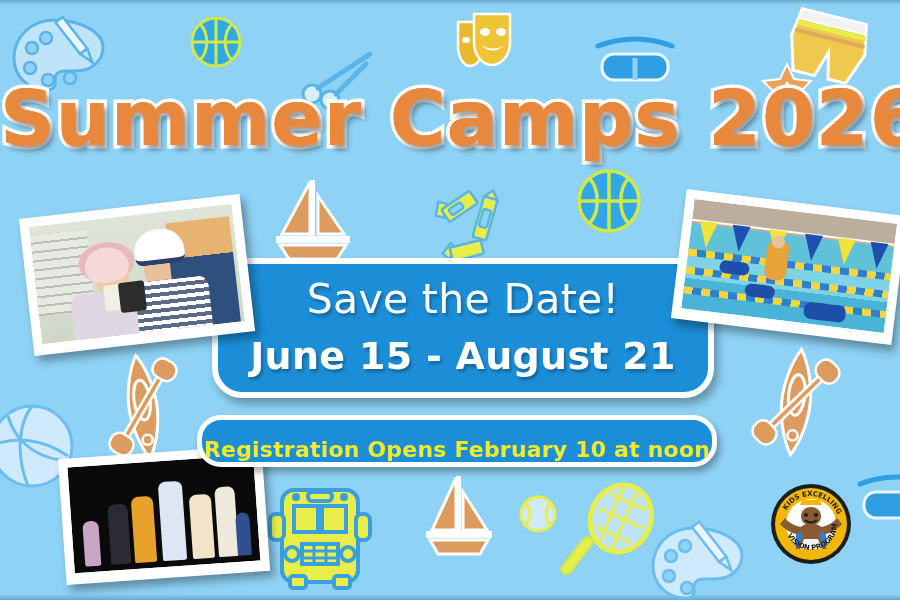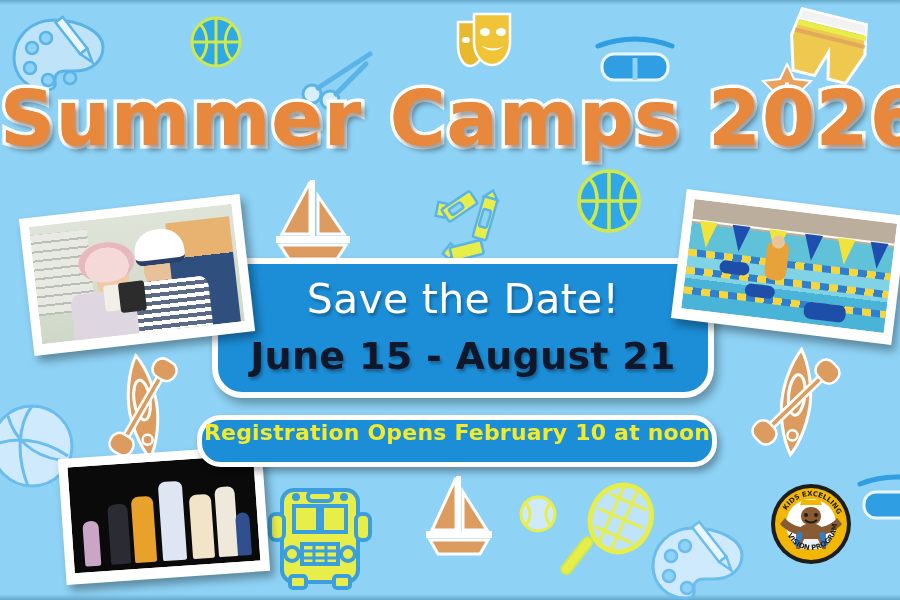--- a/index.html
+++ b/index.html
@@ -98,31 +98,31 @@
     box-shadow:4px 6px 9px rgba(0,0,0,.30);
     z-index:7;
     display:flex;flex-direction:column;align-items:center;justify-content:center;
   }
   .banner .l1{
     color:#fff;font-family:"DejaVu Sans", sans-serif;font-weight:normal;
     font-size:41px;line-height:1.02;letter-spacing:.3px;
     text-shadow:2px 3px 3px rgba(0,0,0,.28);
   }
   .banner .l2{
-    color:#0f172a;font-family:"DejaVu Sans", sans-serif;font-weight:bold;
+    color:#ffffff;font-family:"DejaVu Sans", sans-serif;font-weight:bold;
     font-size:38px;line-height:1.08;letter-spacing:.3px;margin-top:15px;
     text-shadow:2px 3px 3px rgba(0,0,0,.28);
   }
 
   
   .regpill{
     position:absolute;left:197px;top:415px;width:510px;height:42px;
     background:#1c8ed8;border:5px solid #ffffff;border-radius:24px;
     box-shadow:3px 5px 7px rgba(0,0,0,.32);
-    display:flex;align-items:flex-start;justify-content:center;
+    display:flex;align-items:flex-end;justify-content:center;
     z-index:9;
   }
   .regpill span{
     color:#f2ea2a;font-family:"DejaVu Sans", sans-serif;font-weight:bold;
     font-size:22px;letter-spacing:.2px;white-space:nowrap;
   }
 
   
   .logo{position:absolute;left:770px;top:483px;width:82px;height:82px;z-index:9;}
 </style>

